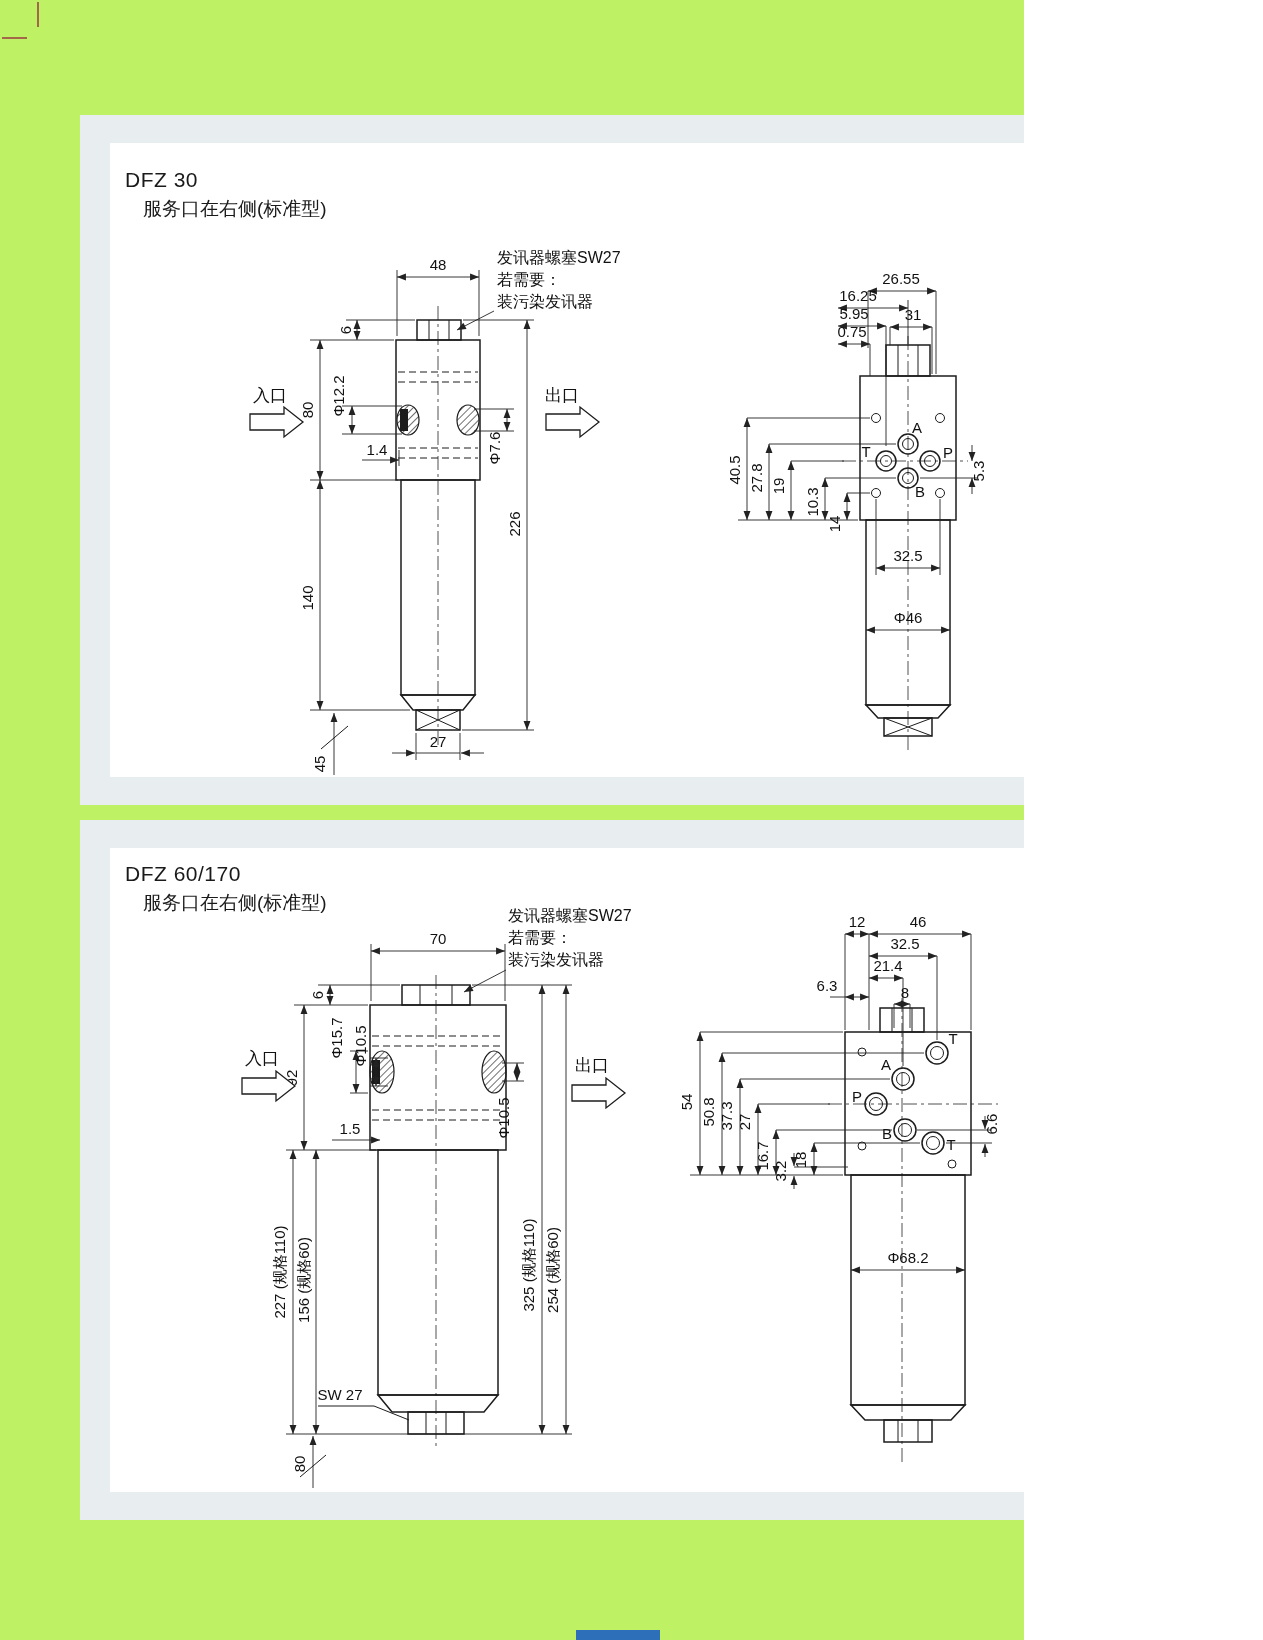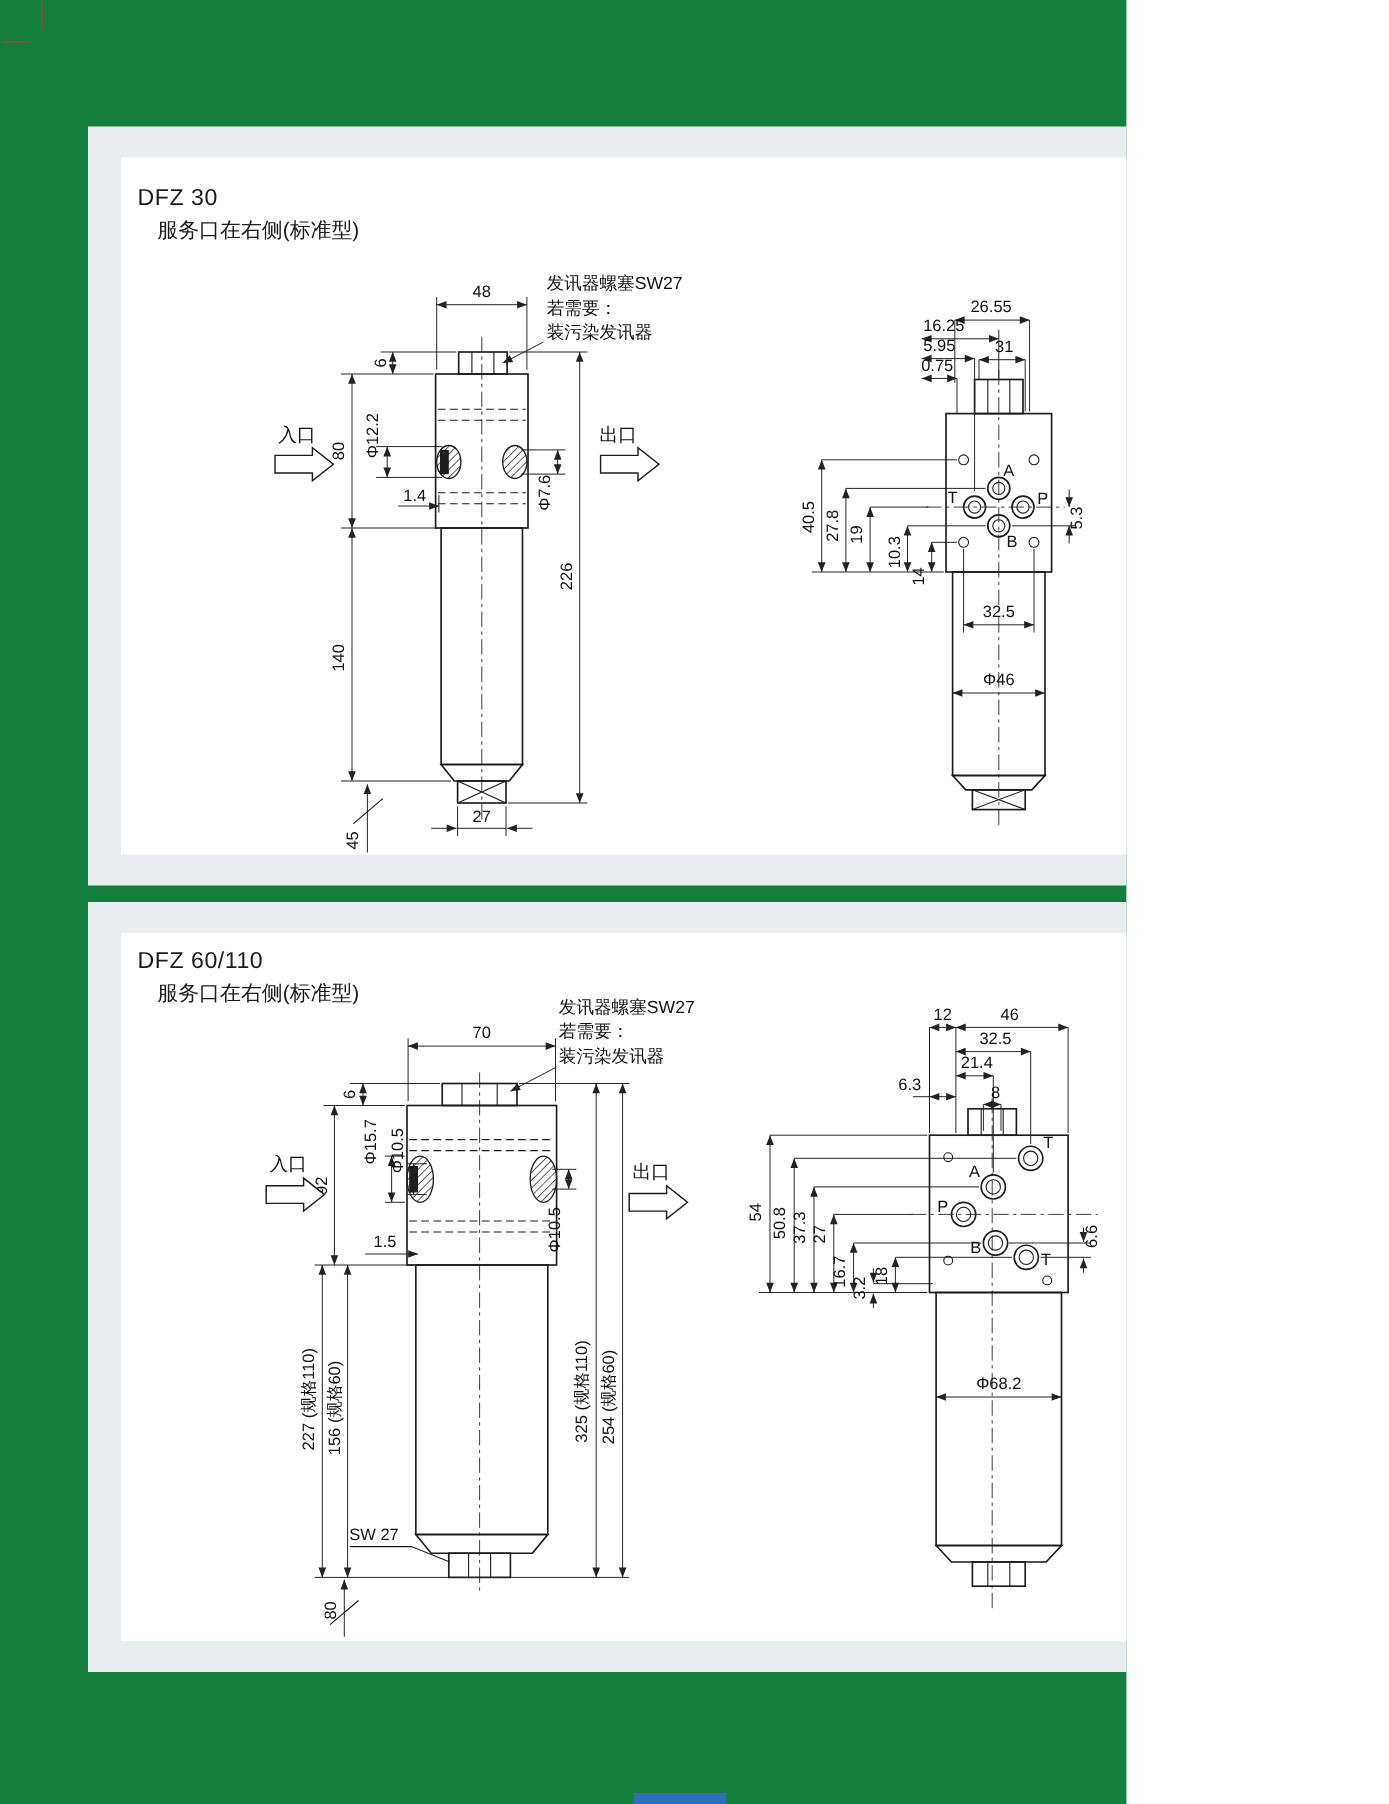--- a/index.html
+++ b/index.html
@@ -1,18 +1,18 @@
 <!DOCTYPE html>
 <html><head>
 <meta charset="utf-8">
 <style>
   * { margin:0; padding:0; box-sizing:border-box; }
   html,body { background:#ffffff; }
   body { font-family:"Liberation Sans", sans-serif; color:#1a1a1a; }
-  .page { position:relative; width:1024px; height:1640px; background:#15803d; overflow:hidden;text-decoration:underline; }
+  .page { position:relative; width:1024px; height:1640px; background:#bef264; overflow:hidden;text-decoration:underline; }
   .panel { position:absolute; left:80px; width:1025px; background:#e8edf0; }
   #panel1 { top:115px; height:690px; }
   #panel2 { top:820px; height:700px; }
   .panel-inner { position:absolute; inset:28px 30px; background:#ffffff; }
   .title { position:absolute; left:125px; font-size:21px; letter-spacing:0.5px; }
   .subtitle { position:absolute; left:143px; font-size:19px; }
   #t1 { top:168px; } #s1 { top:196px; }
   #t2 { top:862px; } #s2 { top:890px; }
   svg.drawing { position:absolute; left:0; top:0; width:1263px; height:1640px; }
   .obj  { fill:none; stroke:#1c1c1c; stroke-width:1.5; }
@@ -36,21 +36,21 @@
 
   <div class="panel" id="panel1">
     <div class="panel-inner"></div>
   </div>
   <div class="panel" id="panel2">
     <div class="panel-inner"></div>
   </div>
 
   <div class="title" id="t1">DFZ 30</div>
   <div class="subtitle" id="s1">服务口在右侧(标准型)</div>
-  <div class="title" id="t2">DFZ 60/110</div>
+  <div class="title" id="t2">DFZ 60/170</div>
   <div class="subtitle" id="s2">服务口在右侧(标准型)</div>
 
   <svg class="drawing" viewBox="0 0 1263 1640">
     <defs>
       <marker id="arr" viewBox="0 0 10 8" refX="9.5" refY="4" markerWidth="11" markerHeight="9" orient="auto-start-reverse">
         <path d="M0.5,0.5 L9.5,4 L0.5,7.5 z" fill="#222"></path>
       </marker>
       <pattern id="hatch" patternUnits="userSpaceOnUse" width="5" height="5" patternTransform="rotate(45)">
         <line x1="0" y1="0" x2="0" y2="5" stroke="#222" stroke-width="1.3"></line>
       </pattern>

